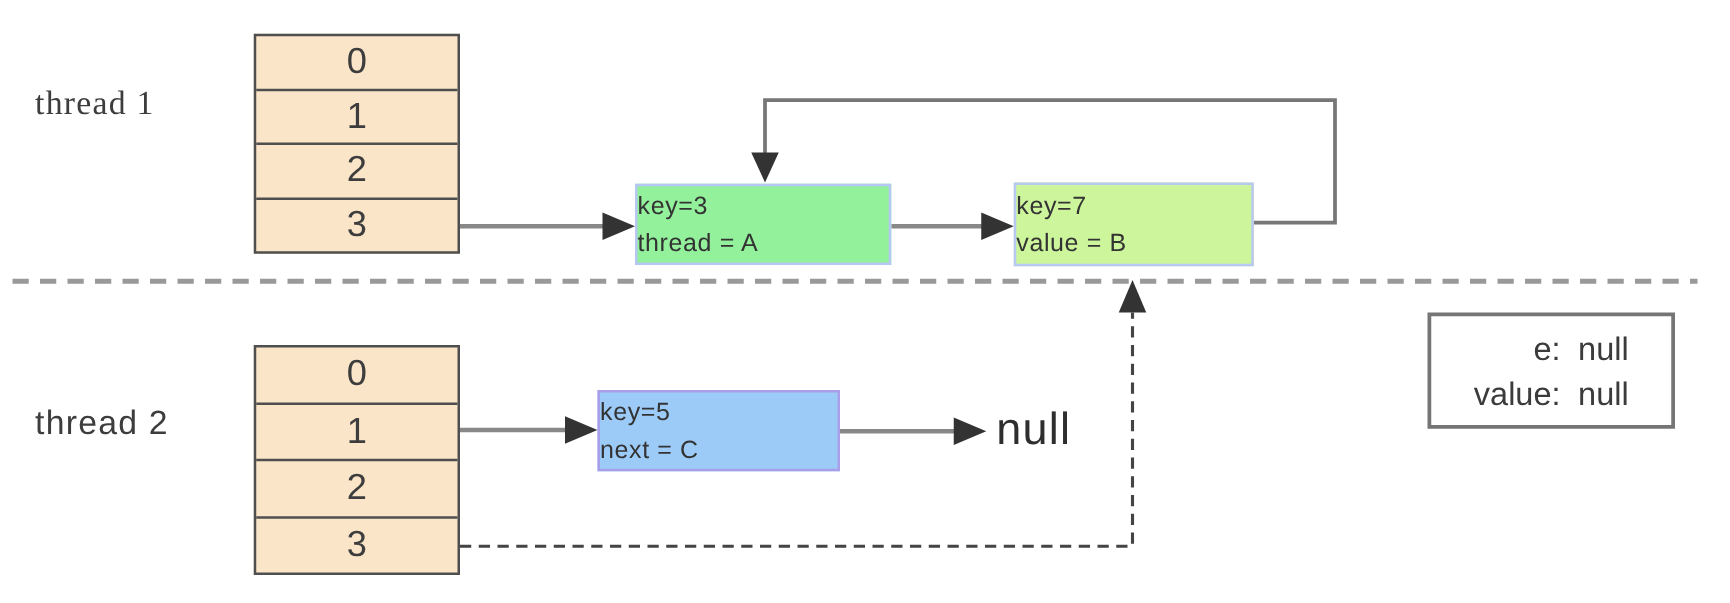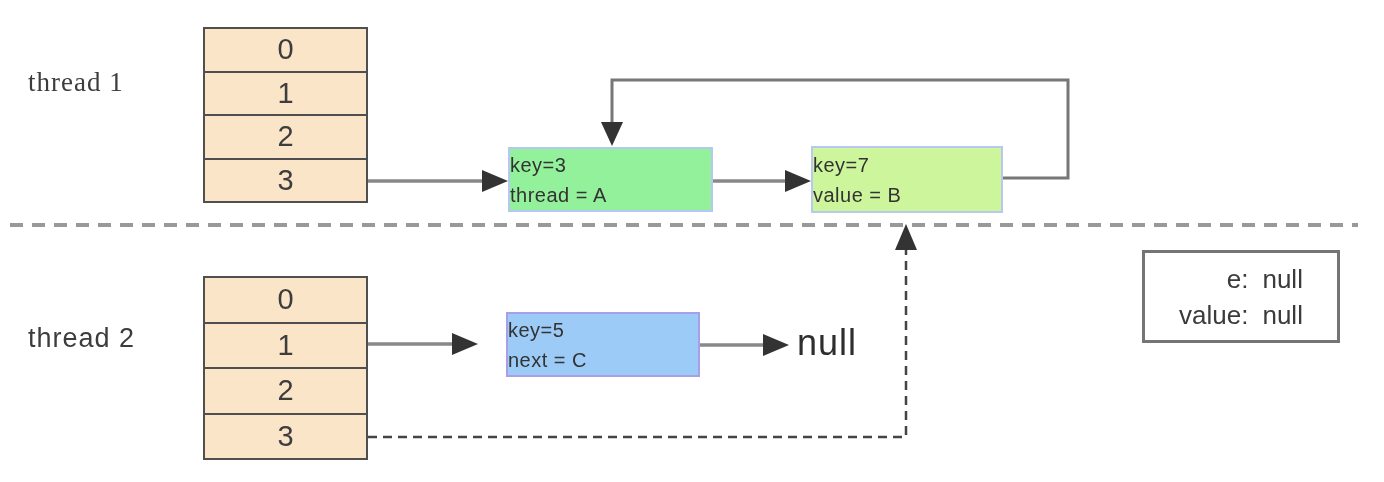--- a/index.html
+++ b/index.html
@@ -33,21 +33,21 @@
     position:absolute; display:flex; flex-direction:column;
     justify-content:center;
     font-size:20px; line-height:30px; color:#333;
     border:2px solid; letter-spacing:0.5px;
   }
   #node-a { left:508px; top:147px; width:205px; height:65px;
             background:#93f19b; border-color:#b5c7f2; }
   #node-b { left:811px; top:146px; width:192px; height:67px;
             background:#ccf59c; border-color:#b9c8f2; }
   #node-c { left:478px; top:312px; width:194px; height:65px;
-            background:#9ccbf7; border-color:#a89fe8;margin-left:28px; }
+            background:#9ccbf7; border-color:#a89fe8; }
 
   #null-label {
     position:absolute; left:797px; top:322px;
     font-size:36px; color:#2e2e2e; letter-spacing:1px;
   }
 
   #entry-box {
     position:absolute; left:1142px; top:250px; width:198px; height:93px;
     border:3px solid #757575; background:#ffffff;
     display:flex; align-items:center; justify-content:center;

